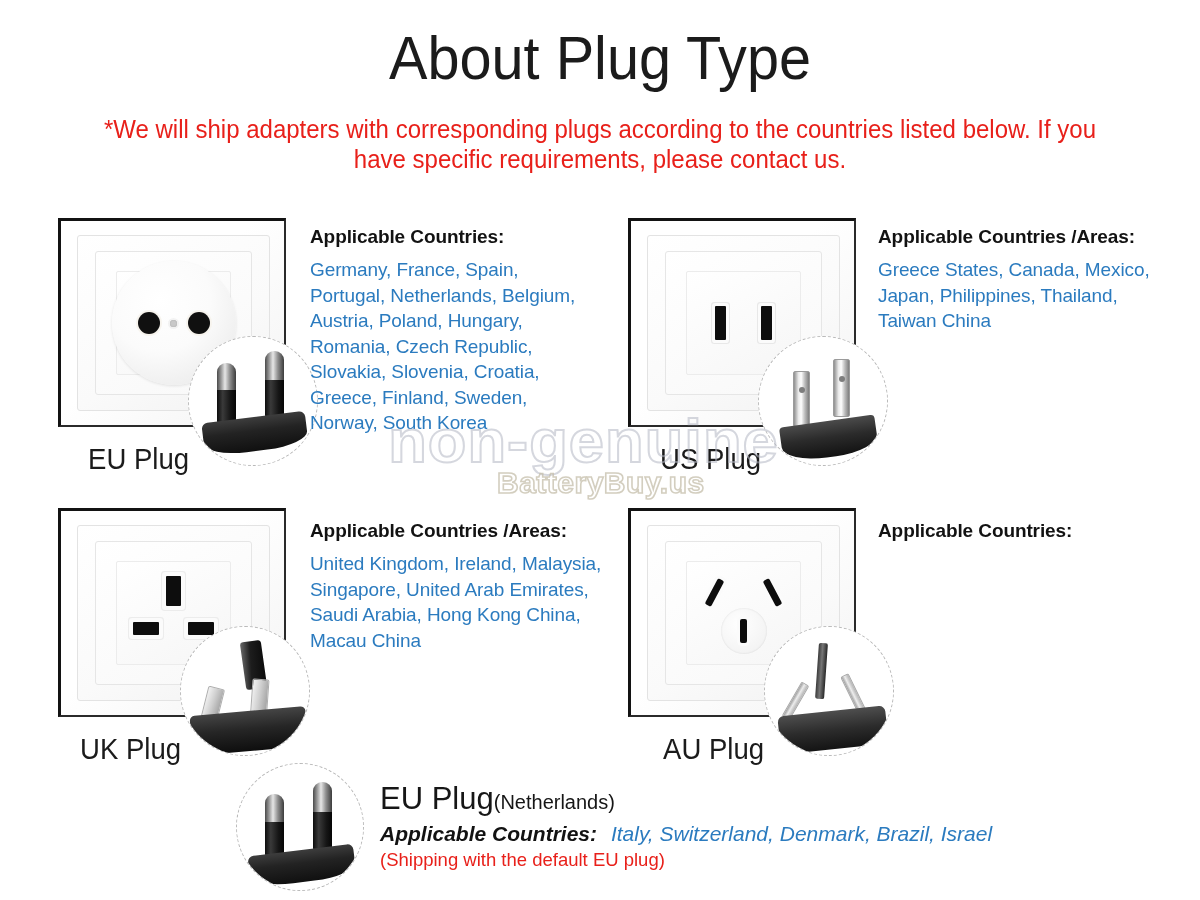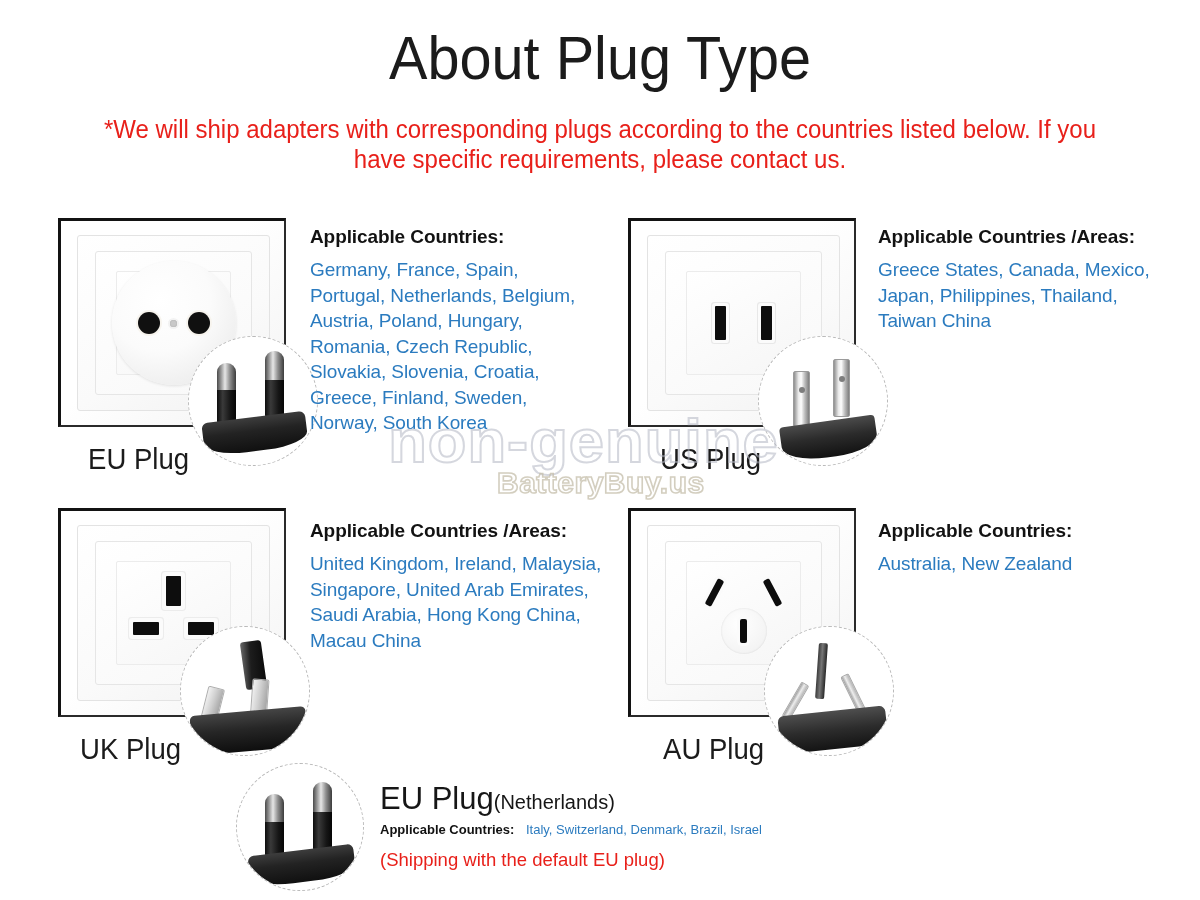--- a/index.html
+++ b/index.html
@@ -224,21 +224,21 @@
     letter-spacing: -.1px;
   }
 
   
   .bot-title {
     position: absolute; white-space: nowrap;
     font-size: 31px; color: #161616;
   }
   .bot-title .sm { font-size: 20px; }
   .bot-line {
-    position: absolute; white-space: nowrap; font-size: 13px;
+    position: absolute; white-space: nowrap; font-size: 21px; font-style: italic;
   }
   .bot-line b { color: #121212; font-weight: 700; }
   .bot-line .blue { color: #2b7bbf; }
   .bot-note {
     position: absolute; white-space: nowrap;
     font-size: 18.5px; color: #e8201a;
   }
 
   
   .wm {
@@ -367,21 +367,20 @@
       <div class="pin-au-dark" style="left:52px; top:16px; height:56px; transform:rotate(4deg);"></div>
       <div class="pin-au" style="left:26px; top:54px; height:40px; transform:rotate(30deg);"></div>
       <div class="pin-au" style="left:84px; top:46px; height:42px; transform:rotate(-26deg);"></div>
       <div class="body-au" style="left:14px; top:84px; width:108px; height:38px; transform:rotate(-6deg);"></div>
     </div>
   </div>
   <div class="plug-label" style="left:663px; top:733px;">AU Plug</div>
 
   <div class="col" style="left:878px; top:520px; width:300px;">
     <div class="hdr">Applicable Countries:</div>
-    <div class="body-txt">Australia, New Zealand</div>
   </div>
 
   <div class="inset bot" style="left:236px; top:763px;">
     <div class="plug-eu">
       <div class="pin-eu" style="left:28px; top:30px; height:66px;">
           <span class="tipcap"></span>
         </div>
       <div class="pin-eu" style="left:76px; top:18px; height:72px;">
           <span class="tipcap"></span>
         </div>

